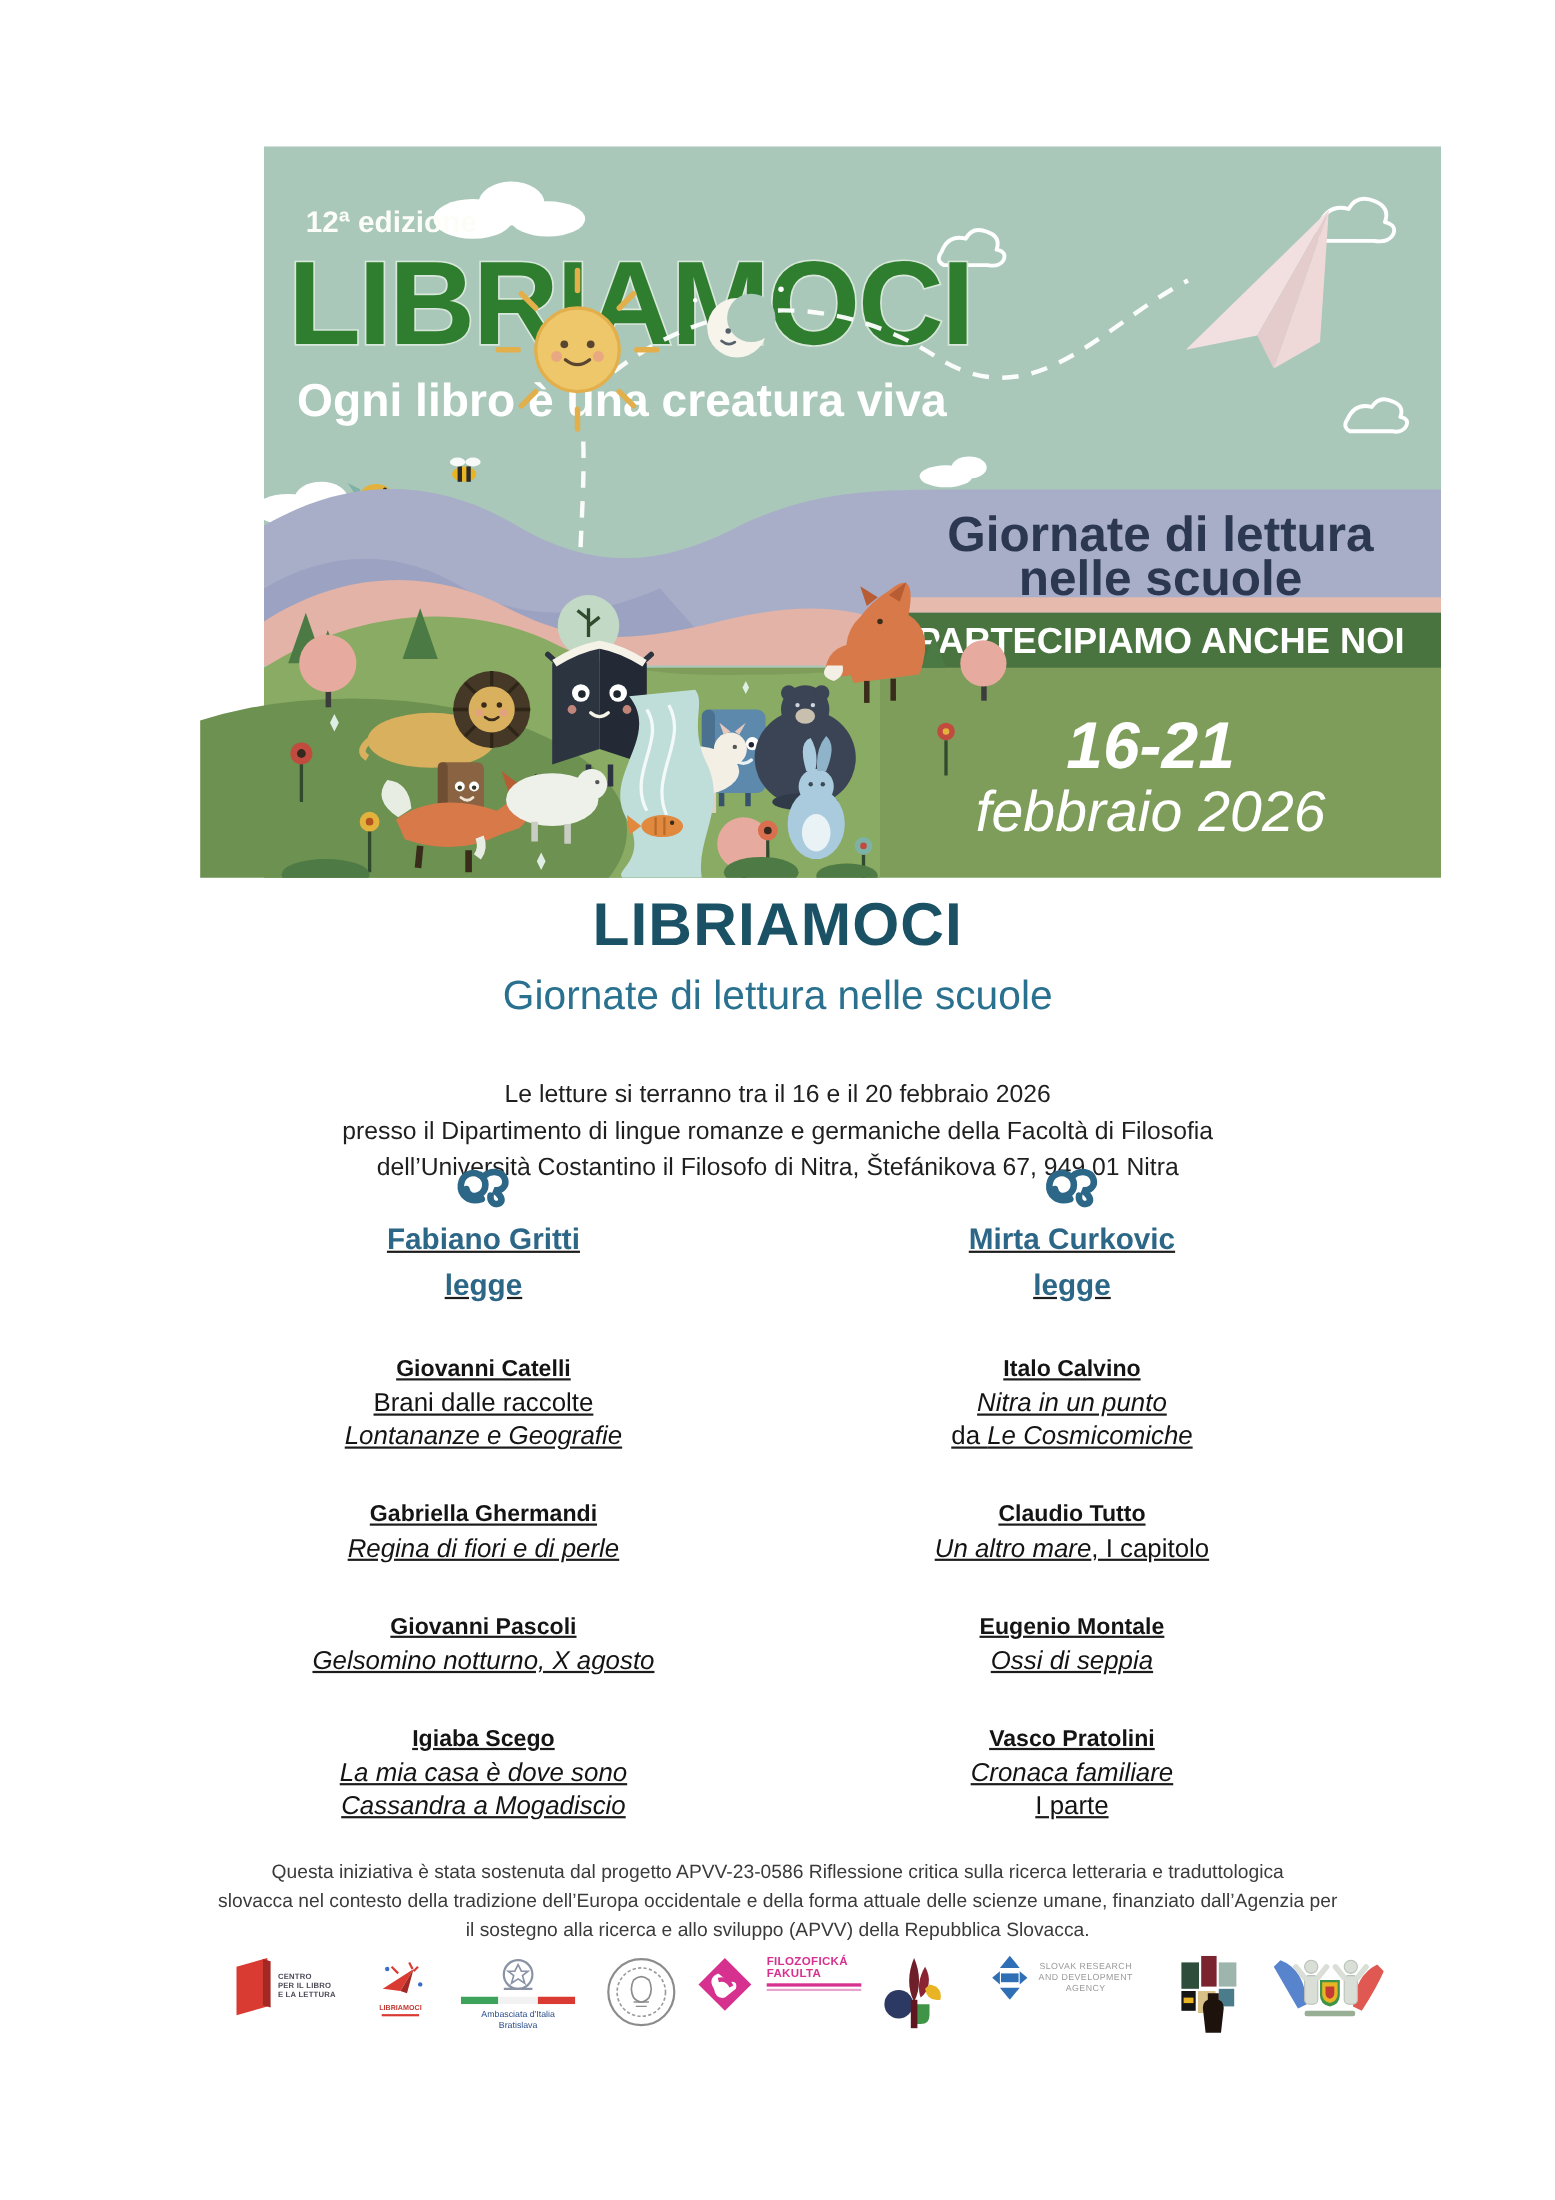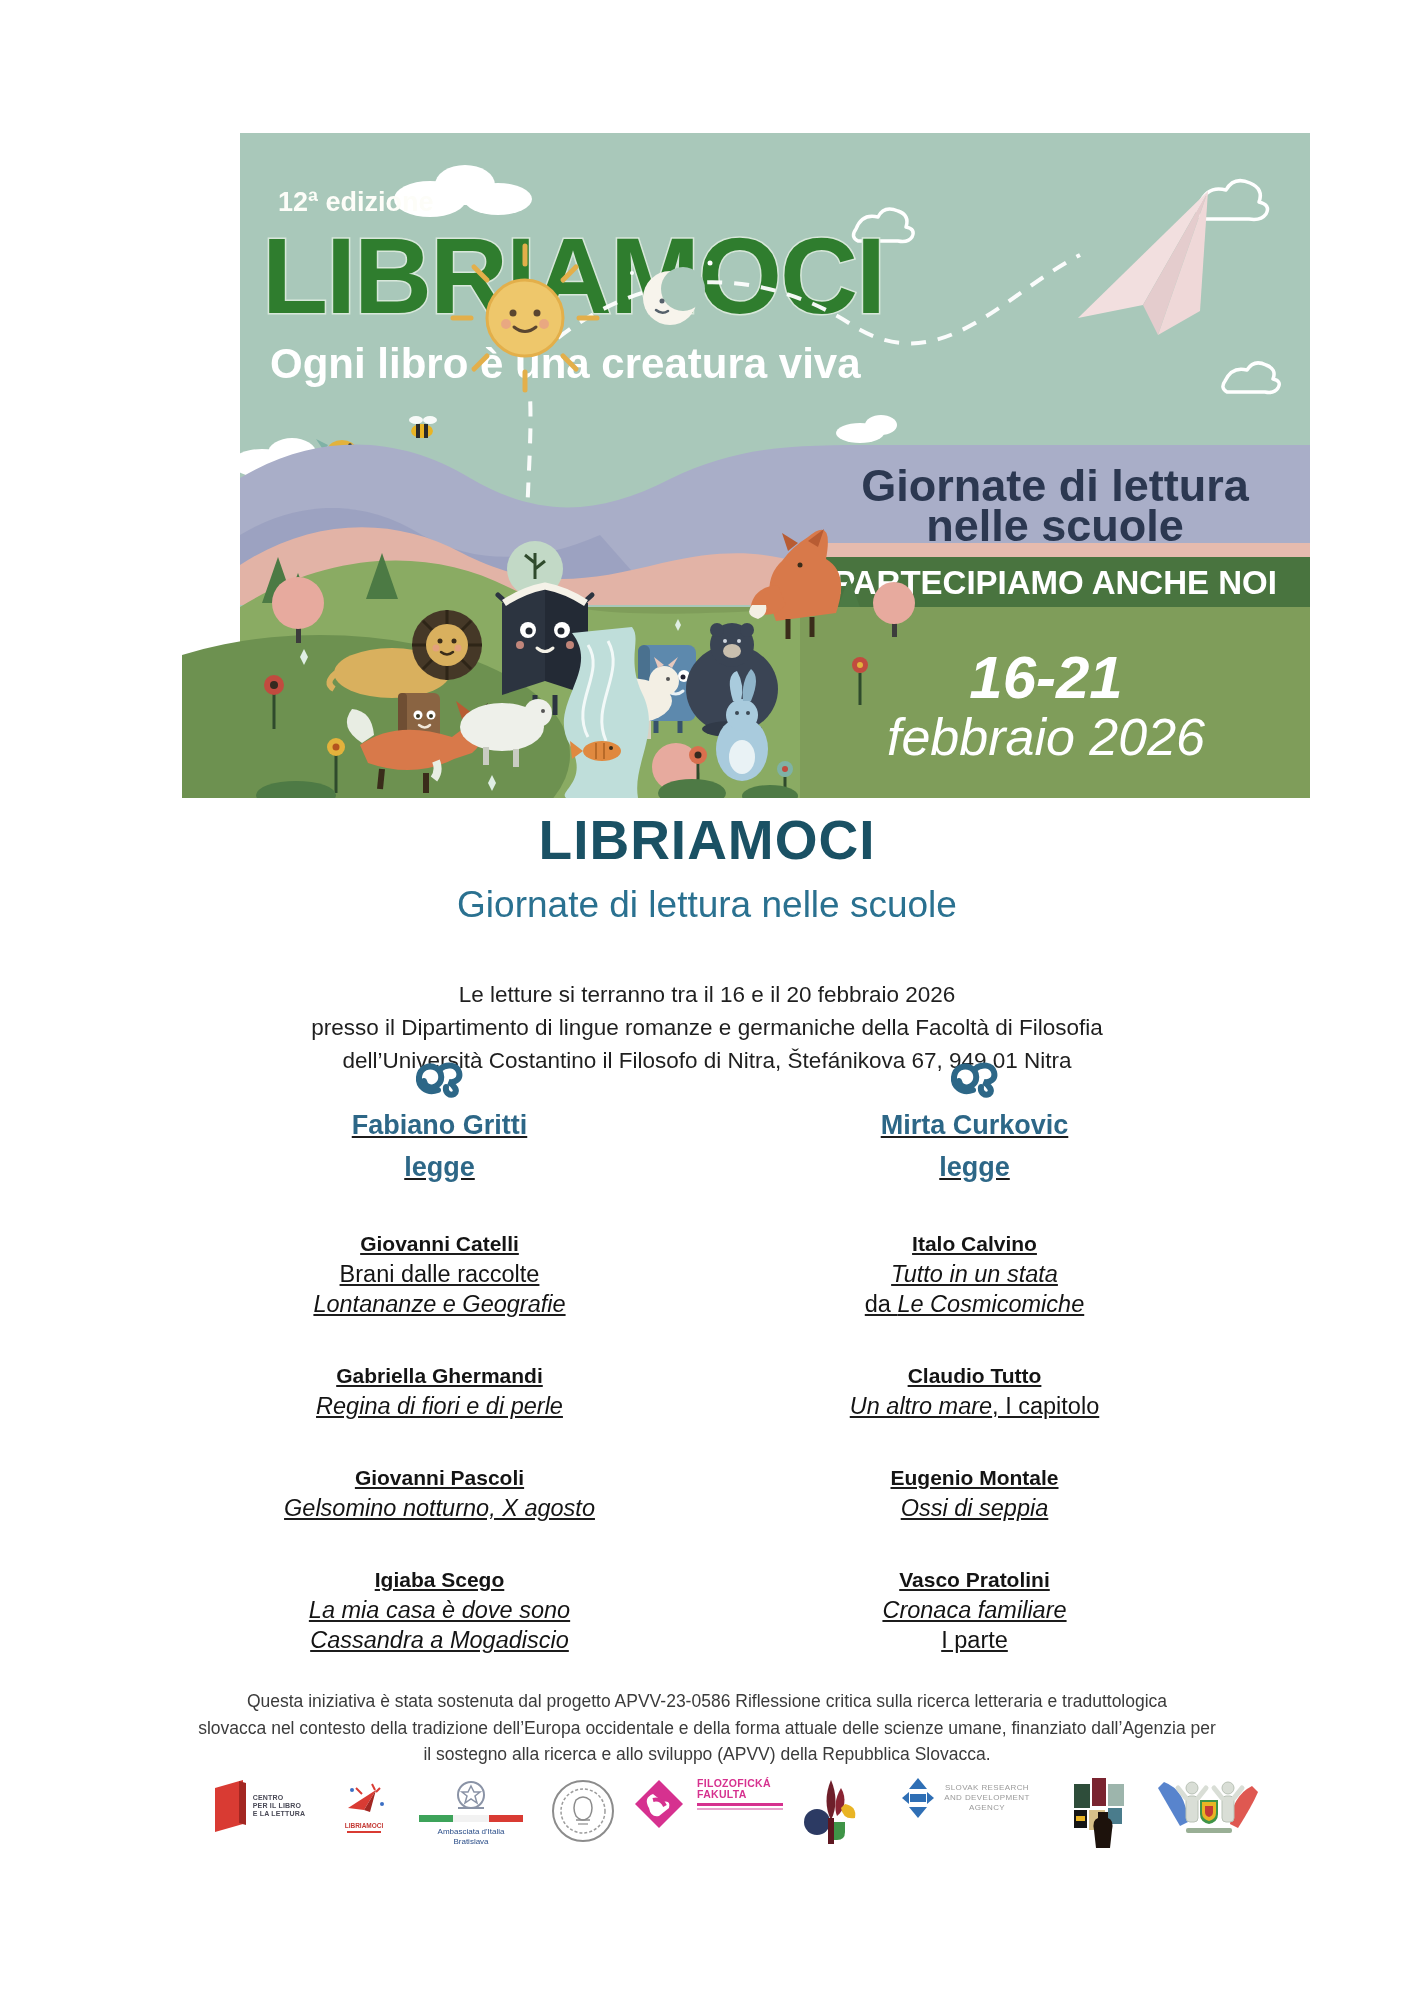--- a/index.html
+++ b/index.html
@@ -373,21 +373,21 @@
     <div class="col">
       <svg class="flourish" viewBox="0 0 52 38">
         <path d="M24,30 C12,34 4,26 5,17 C6,8 15,4 22,8 C29,12 29,22 22,26 C17,29 11,27 10,21" fill="none" stroke="#2d6787" stroke-width="6" stroke-linecap="round"></path>
         <path d="M26,9 C33,3 43,5 45,12 C47,19 41,23 35,22 C41,26 44,31 40,34 C36,36 31,33 32,27" fill="none" stroke="#2d6787" stroke-width="6" stroke-linecap="round"></path>
       </svg>
       <div class="reader-name">Mirta Curkovic</div>
       <div class="reader-action">legge</div>
       <div class="entries">
           <div class="entry">
             <div class="author">Italo Calvino</div>
-            <div class="line"><span class="it">Tutto in un stata</span></div>
+            <div class="line"><span class="it">Nitra in un punto</span></div>
             <div class="line"><span>da </span><span class="it">Le Cosmicomiche</span></div>
           </div>
           <div class="entry">
             <div class="author">Claudio Tutto</div>
             <div class="line"><span class="it">Un altro mare</span><span>, I capitolo</span></div>
           </div>
           <div class="entry">
             <div class="author">Eugenio Montale</div>
             <div class="line"><span class="it">Ossi di seppia</span></div>
           </div>

